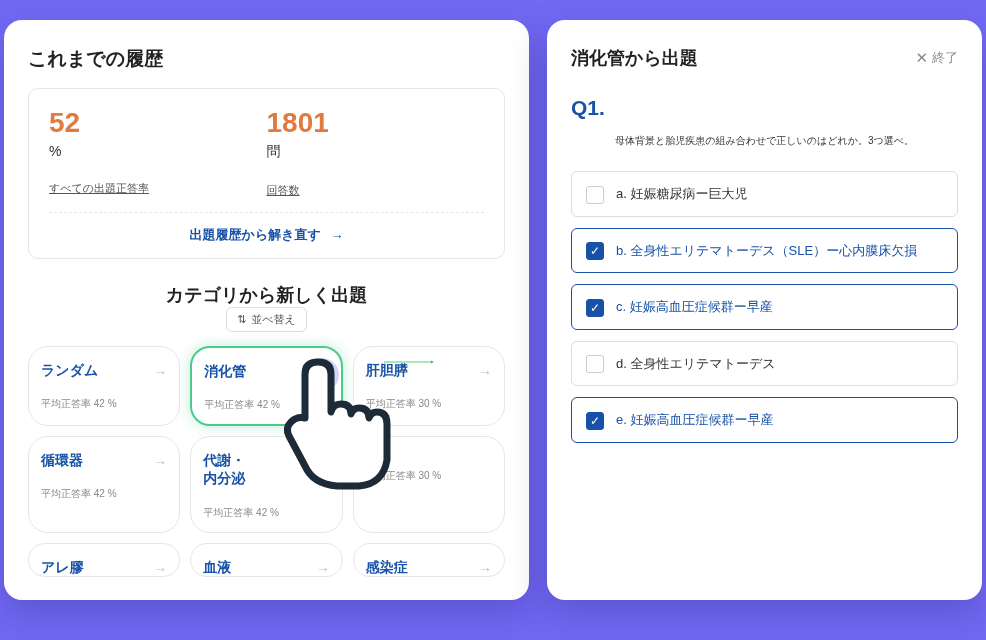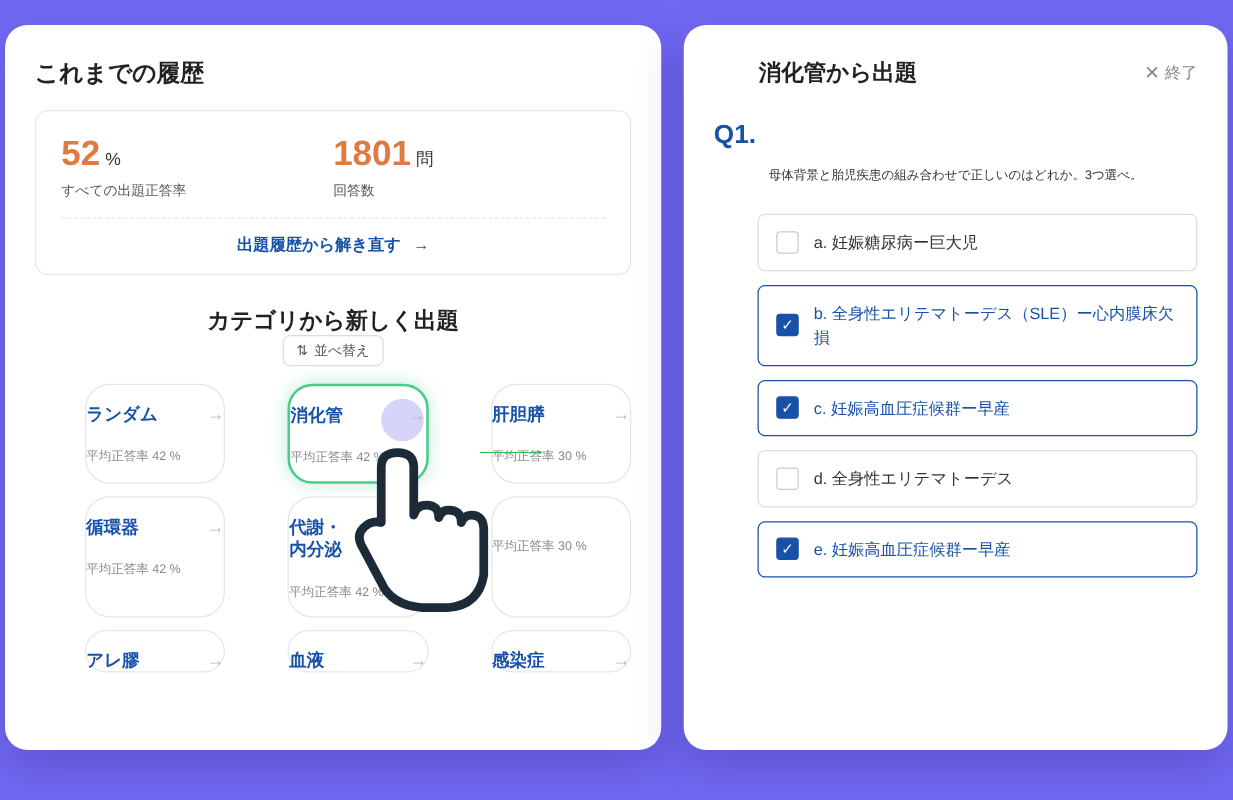--- a/index.html
+++ b/index.html
@@ -41,34 +41,36 @@
       border-radius: 10px;
       padding: 18px 20px 14px;
       margin-bottom: 24px;
     }
     .stats-row { display: flex; }
     .stat { flex: 1; }
     .stat-value {
       display: flex;
       align-items: baseline;
       gap: 4px;
-      margin-bottom: 6px;
+      margin-bottom: 22px;
+      flex-direction: column;
     }
     .stat-number {
       font-size: 28px;
       font-weight: 700;
       color: #e07a3f;
     }
     .stat-unit {
       font-size: 14px;
       color: #333;
     }
     .stat-label {
       font-size: 11px;
       color: #555;
+      text-decoration: underline;
     }
     .stats-link {
       text-align: center;
       margin-top: 14px;
       padding-top: 12px;
       border-top: 1px dashed #e6e6e6;
     }
     .stats-link a {
       color: #1852a8;
       font-size: 13px;
@@ -104,25 +106,24 @@
     .sort-icon { font-size: 11px; }
 
     .grid {
       display: grid;
       grid-template-columns: repeat(3, 1fr);
       gap: 10px;
     }
     .cat-card {
       border: 1px solid #e6e6e6;
       border-radius: 20px;
-      padding: 14px 0 12px;
+      padding: 14px 12px 12px;
       cursor: pointer;
       position: relative;
       background: #fff;
-      margin-left: 40px;
     }
     .cat-name-row {
       display: flex;
       justify-content: space-between;
       align-items: center;
       margin-bottom: 18px;
     }
     .cat-name {
       font-size: 14px;
       font-weight: 700;
@@ -177,21 +178,20 @@
       z-index: 15;
       pointer-events: none;
     }
 
     
     .quiz-header {
       display: flex;
       justify-content: space-between;
       align-items: center;
       margin-bottom: 26px;
-      margin-left: 36px;
     }
     .quiz-title {
       font-size: 18px;
       font-weight: 700;
       color: #222;
     }
     .quiz-close {
       display: flex;
       align-items: center;
       gap: 4px;
@@ -212,26 +212,25 @@
       line-height: 1.7;
       margin-bottom: 22px;
       text-align: center;
     }
     .options { display: flex; flex-direction: column; gap: 11px; }
     .option {
       border: 1px solid #ddd;
       border-radius: 6px;
       padding: 12px 14px;
       display: flex;
-      align-items: center;
+      align-items: flex-end;
       gap: 12px;
       cursor: pointer;
       font-size: 13px;
       color: #333;
-      margin-left: 35px;
     }
     .option.selected {
       border: 1.5px solid #1852a8;
       color: #1852a8;
     }
     .checkbox {
       width: 18px;
       height: 18px;
       border: 1.5px solid #ccc;
       border-radius: 3px;

